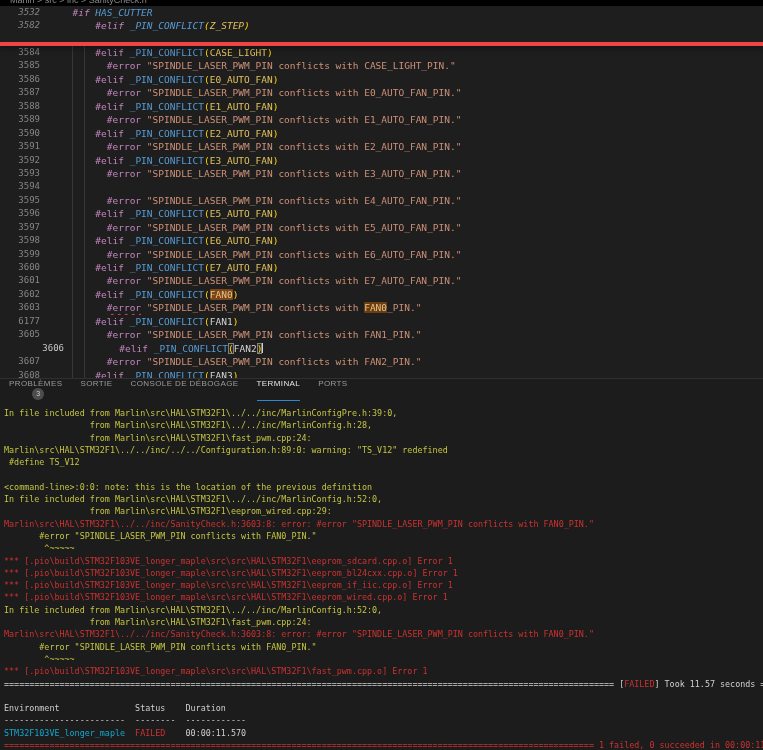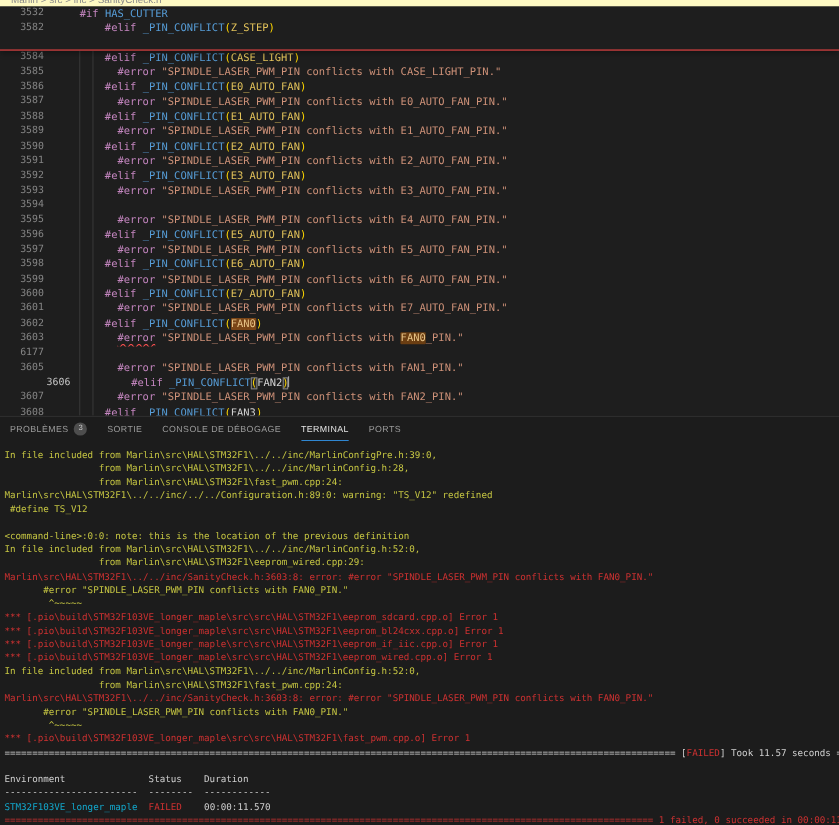--- a/index.html
+++ b/index.html
@@ -1,26 +1,26 @@
 <!DOCTYPE html>
 <html style="--editor_bg: #1e1e1e; --preproc: #C586C0; --ident: #569CD6; --bracket: #FFD700; --macro: #E2C25A; --plain: #D4D4D4; --string: #CE9178; --line_number: #858585; --line_number_active: #C6C6C6; --highlight_bg: #7A4517; --highlight_bg2: #6B3E12; --highlight_fg: #E8C487; --squiggle: #F14C4C; --tab_accent: #2F86D1; --term_yellow: #C5C542; --term_red: #CD3131; --term_cyan: #12A8CD; --term_white: #CFCFCF;"><head>
 <meta charset="utf-8">
 <style>
   html,body{margin:0;padding:0;background:#1e1e1e;}
   .app{position:relative;width:763px;height:750px;overflow:hidden;background:var(--editor_bg,#1e1e1e);
        font-family:"Liberation Sans",sans-serif;}
   
-  .crumb{position:absolute;top:0;left:0;right:0;height:6px;overflow:hidden;background:#fef9c3;}
+  .crumb{position:absolute;top:0;left:0;right:0;height:6px;overflow:hidden;background:#000000;}
   .crumb-text{position:relative;top:-5px;display:block;padding-left:10px;font-size:9px;color:#8a8a8a;}
   
   .editor{position:absolute;top:6px;left:0;right:0;height:372px;overflow:hidden;background:var(--editor_bg,#1e1e1e);}
   .guide{position:absolute;top:40px;bottom:0;width:1px;background:#373737;}
   #code-lines{position:absolute;top:40px;left:0;right:0;}
   .sticky{position:absolute;top:0;left:0;right:0;height:40px;background:var(--editor_bg,#1e1e1e);
-          border-bottom:1px solid #ef4444;box-shadow:0 3px 5px rgba(0,0,0,.35);box-sizing:border-box;}
+          border-bottom:4px solid #ef4444;box-shadow:0 3px 5px rgba(0,0,0,.35);box-sizing:border-box;font-style:italic;}
   .cl{display:flex;height:13.45px;line-height:13.45px;white-space:pre;
       font-family:"DejaVu Sans Mono",monospace;font-size:9.5px;}
   .sticky .cl{height:13px;line-height:13px;}
   .gut{flex:0 0 40px;text-align:right;color:var(--line_number,#858585);font-size:9px;}
   .cl.active .gut{color:var(--line_number_active,#c6c6c6);padding-left:24px;}
   .ct{padding-left:21px;white-space:pre;overflow:hidden;}
   .tk-pl{color:var(--plain,#d4d4d4);}
   .tk-pp{color:var(--preproc,#C586C0);}
   .tk-fn{color:var(--ident,#569CD6);}
   .tk-pa{color:var(--bracket,#FFD700);}
@@ -29,21 +29,21 @@
   .tk-st{color:var(--string,#CE9178);}
   .tk-sq{color:var(--preproc,#C586C0);text-decoration:underline;text-decoration-style:wavy;
          text-decoration-color:var(--squiggle,#F14C4C);text-decoration-thickness:1px;text-underline-offset:2px;}
   .tk-hl{color:var(--highlight_fg,#E8C487);background:var(--highlight_bg,#7A4517);border-radius:1px;}
   .tk-hlst{color:var(--highlight_fg,#E8C487);background:var(--highlight_bg2,#6B3E12);border-radius:1px;}
   .tk-bx{color:var(--bracket,#FFD700);outline:1px solid #808080;outline-offset:-1px;background:rgba(80,80,80,.25);}
   .tk-ca{display:inline-block;width:1px;height:10px;background:#cfcfcf;vertical-align:-1px;}
   
   .panel{position:absolute;top:378px;left:0;right:0;height:372px;background:#1c1c1c;border-top:1px solid #303030;box-sizing:border-box;}
   .ptabs{display:flex;align-items:center;height:22px;padding-left:9px;column-gap:18px;}
-  .ptab{display:flex;align-items:center;height:100%;cursor:pointer;}
+  .ptab{display:flex;align-items:center;height:100%;cursor:pointer;flex-direction:column;}
   .plabel{font-size:8px;letter-spacing:.4px;color:#9b9b9b;text-transform:uppercase;}
   .ptab.active .plabel{color:#e5e5e5;}
   .ptab.active{box-shadow:inset 0 -1px 0 var(--tab_accent,#2F86D1);text-align:center;}
   .pbadge{margin-left:5px;width:12px;height:12px;border-radius:50%;background:#4d4d4d;color:#cccccc;
           font-size:7px;line-height:12px;text-align:center;}
   .terminal{position:absolute;top:22px;left:0;right:0;bottom:0;padding:6px 0 0 4px;overflow:hidden;
             font-family:"DejaVu Sans Mono",monospace;font-size:8.4px;line-height:12.3px;}
   .tl{white-space:pre;overflow:hidden;height:12.3px;}
   .t-y{color:var(--term_yellow,#C5C542);margin-top:33px;}
   .t-r{color:var(--term_red,#CD3131);}
@@ -75,21 +75,21 @@
         <div class="cl"><span class="gut">3594</span></div>
         <div class="cl"><span class="gut">3595</span><span class="ct"><span class="tk-pl">        </span><span class="tk-pp">#error</span><span class="tk-pl"> </span><span class="tk-st">"SPINDLE_LASER_PWM_PIN conflicts with E4_AUTO_FAN_PIN."</span></span></div>
         <div class="cl"><span class="gut">3596</span><span class="ct"><span class="tk-pl">      </span><span class="tk-pp">#elif</span><span class="tk-pl"> </span><span class="tk-fn">_PIN_CONFLICT</span><span class="tk-pa">(</span><span class="tk-ar">E5_AUTO_FAN</span><span class="tk-pa">)</span></span></div>
         <div class="cl"><span class="gut">3597</span><span class="ct"><span class="tk-pl">        </span><span class="tk-pp">#error</span><span class="tk-pl"> </span><span class="tk-st">"SPINDLE_LASER_PWM_PIN conflicts with E5_AUTO_FAN_PIN."</span></span></div>
         <div class="cl"><span class="gut">3598</span><span class="ct"><span class="tk-pl">      </span><span class="tk-pp">#elif</span><span class="tk-pl"> </span><span class="tk-fn">_PIN_CONFLICT</span><span class="tk-pa">(</span><span class="tk-ar">E6_AUTO_FAN</span><span class="tk-pa">)</span></span></div>
         <div class="cl"><span class="gut">3599</span><span class="ct"><span class="tk-pl">        </span><span class="tk-pp">#error</span><span class="tk-pl"> </span><span class="tk-st">"SPINDLE_LASER_PWM_PIN conflicts with E6_AUTO_FAN_PIN."</span></span></div>
         <div class="cl"><span class="gut">3600</span><span class="ct"><span class="tk-pl">      </span><span class="tk-pp">#elif</span><span class="tk-pl"> </span><span class="tk-fn">_PIN_CONFLICT</span><span class="tk-pa">(</span><span class="tk-ar">E7_AUTO_FAN</span><span class="tk-pa">)</span></span></div>
         <div class="cl"><span class="gut">3601</span><span class="ct"><span class="tk-pl">        </span><span class="tk-pp">#error</span><span class="tk-pl"> </span><span class="tk-st">"SPINDLE_LASER_PWM_PIN conflicts with E7_AUTO_FAN_PIN."</span></span></div>
         <div class="cl"><span class="gut">3602</span><span class="ct"><span class="tk-pl">      </span><span class="tk-pp">#elif</span><span class="tk-pl"> </span><span class="tk-fn">_PIN_CONFLICT</span><span class="tk-pa">(</span><span class="tk-hl">FAN0</span><span class="tk-pa">)</span></span></div>
         <div class="cl"><span class="gut">3603</span><span class="ct"><span class="tk-pl">        </span><span class="tk-sq">#error</span><span class="tk-pl"> </span><span class="tk-st">"SPINDLE_LASER_PWM_PIN conflicts with </span><span class="tk-hlst">FAN0</span><span class="tk-st">_PIN."</span></span></div>
-        <div class="cl"><span class="gut">6177</span></div>
+        <div class="cl"><span class="gut">6177</span><span class="ct"><span class="tk-pl">      </span><span class="tk-pp">#elif</span><span class="tk-pl"> </span><span class="tk-fn">_PIN_CONFLICT</span><span class="tk-pa">(</span><span class="tk-wh">FAN1</span><span class="tk-pa">)</span></span></div>
         <div class="cl"><span class="gut">3605</span><span class="ct"><span class="tk-pl">        </span><span class="tk-pp">#error</span><span class="tk-pl"> </span><span class="tk-st">"SPINDLE_LASER_PWM_PIN conflicts with FAN1_PIN."</span></span></div>
         <div class="cl active"><span class="gut">3606</span><span class="ct"><span class="tk-pl">      </span><span class="tk-pp">#elif</span><span class="tk-pl"> </span><span class="tk-fn">_PIN_CONFLICT</span><span class="tk-bx">(</span><span class="tk-wh">FAN2</span><span class="tk-bx">)</span><span class="tk-ca"></span></span></div>
         <div class="cl"><span class="gut">3607</span><span class="ct"><span class="tk-pl">        </span><span class="tk-pp">#error</span><span class="tk-pl"> </span><span class="tk-st">"SPINDLE_LASER_PWM_PIN conflicts with FAN2_PIN."</span></span></div>
         <div class="cl"><span class="gut">3608</span><span class="ct"><span class="tk-pl">      </span><span class="tk-pp">#elif</span><span class="tk-pl"> </span><span class="tk-fn">_PIN_CONFLICT</span><span class="tk-pa">(</span><span class="tk-wh">FAN3</span><span class="tk-pa">)</span></span></div>
       </div>
     <div id="sticky" class="sticky">
         <div class="cl"><span class="gut">3532</span><span class="ct"><span class="tk-pl">  </span><span class="tk-pp">#if</span><span class="tk-pl"> </span><span class="tk-fn">HAS_CUTTER</span></span></div>
         <div class="cl"><span class="gut">3582</span><span class="ct"><span class="tk-pl">      </span><span class="tk-pp">#elif</span><span class="tk-pl"> </span><span class="tk-fn">_PIN_CONFLICT</span><span class="tk-pa">(</span><span class="tk-ar">Z_STEP</span><span class="tk-pa">)</span></span></div>
       </div>
   </div>

